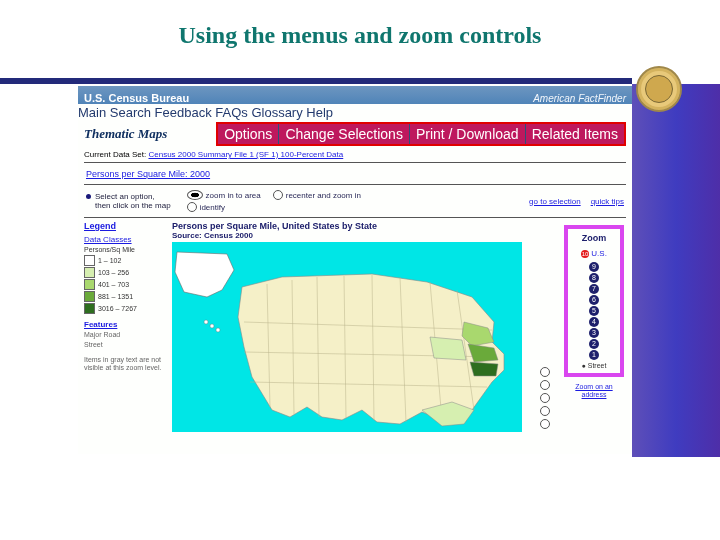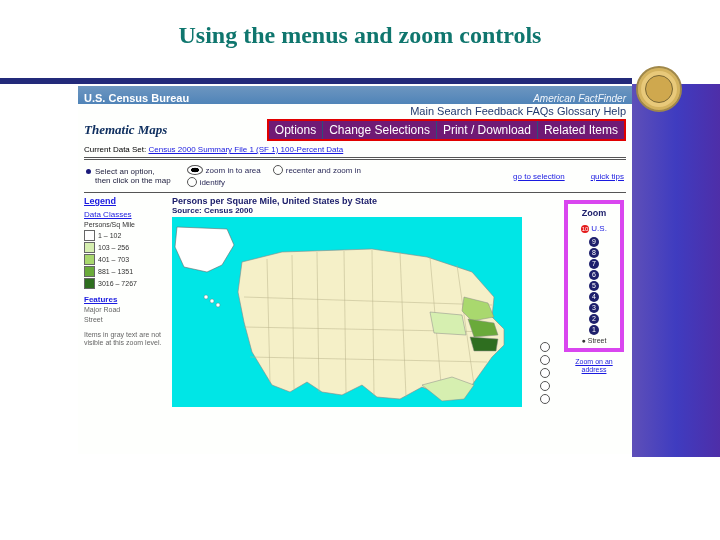--- a/index.html
+++ b/index.html
@@ -6,42 +6,42 @@
   .slide{position:relative;width:720px;height:540px;overflow:hidden}
   .title{position:absolute;top:22px;left:140px;right:140px;text-align:center;font-family:"Times New Roman",serif;font-size:24px;font-weight:600;color:#0f766e}
   .topbar{position:absolute;left:0;top:78px;width:632px;height:6px;background:#232a7a}
   .sidebar{position:absolute;top:84px;right:0;width:88px;height:373px;background:linear-gradient(to right,#5e4fb8,#3f3cc0,#4e2ea8)}
   .seal{position:absolute;top:66px;right:38px;width:42px;height:42px;border-radius:50%;background:#e8c97a;border:2px solid #a0884a;box-shadow:inset 0 0 0 3px #d4b35e;z-index:5}
   .seal:before{content:"";position:absolute;inset:7px;border:1px solid #7a6836;border-radius:50%;background:#cfa84e}
   .app{position:absolute;left:78px;top:86px;width:554px;height:368px;background:#fefffd}
   .hdr{background:linear-gradient(#6d96c0,#5084b8);color:#fff;height:18px;display:flex;align-items:flex-end;padding:0 6px;justify-content:space-between}
   .hdr .l{font-weight:bold;font-size:11px}
   .hdr .r{font-style:italic;font-size:10px;color:#f2f6fb}
-  .subhdr{text-align:right;color:#233a6e;font-size:11px;padding:1px 6px 0 0}
+  .subhdr{text-align:left;color:#233a6e;font-size:13px;padding:1px 6px 0 0}
   .row2{display:flex;align-items:center;gap:6px;padding:2px 6px}
   .tm{font-family:"Times New Roman",serif;font-style:italic;font-size:13px;color:#103060;font-weight:bold}
   .menus{margin-left:auto;display:flex;border:2px solid #e10000}
-  .mbtn{background:#701a75;color:#fff;font-size:12px;padding:2px 6px;border-left:1px solid #2e4f78}
+  .mbtn{background:#be185d;color:#fff;font-size:14px;padding:2px 6px;border-left:1px solid #2e4f78}
   .mbtn:first-child{border-left:none}
   .curset{padding:2px 6px;font-size:8px}
   .curset a{color:#1a1ae0;text-decoration:underline}
   .hr{border-top:1px solid #555;margin:1px 6px}
   .ppm{padding:4px 8px}
   .ppm a{color:#1a1ae0;text-decoration:underline;font-size:9px}
   .usby{padding:1px 8px 4px;display:flex;gap:4px;align-items:center;font-size:9px}
   .sel{width:108px;height:14px;background:#fff;border:1px solid #1a1a6a;font-size:8px;display:flex;align-items:center;justify-content:space-between;padding:0 3px}
   .sel span.caret{border-left:4px solid transparent;border-right:4px solid transparent;border-top:5px solid #000}
   .optsRow{display:flex;align-items:center;padding:4px 8px;gap:16px;font-size:8px;color:#1b1b3a}
   .optsRow .hint{display:flex;align-items:flex-start;gap:4px}
   .dot{width:5px;height:5px;background:#1a1a7a;border-radius:50%;margin-top:2px}
   .radios{display:grid;grid-template-columns:auto auto;gap:2px 12px;color:#2a2a58}
   .radio{display:flex;gap:3px;align-items:center}
   .radio .r0{width:8px;height:8px;border:1px solid #555;border-radius:50%;display:inline-block}
   .radio .r0.sel{background:radial-gradient(#000 0 40%,#fff 45%)}
-  .lnks{margin-left:auto;display:flex;gap:26px}
+  .lnks{margin-left:auto;display:flex;gap:10px}
   .lnks a{color:#1a1ae0;text-decoration:underline}
   .mainRow{display:flex;padding:2px 6px;gap:6px}
   .legendCol{width:82px;font-size:8px;color:#222}
   .legendCol h4{margin:0 0 4px;font-size:9px;color:#1a1ae0;text-decoration:underline;font-weight:bold}
   .dcTitle{font-size:8px;color:#1a1ae0;text-decoration:underline;margin:2px 0}
   .lc{display:flex;align-items:center;gap:3px;margin:0 0 1px;font-size:7px;color:#333}
   .sw{width:9px;height:9px;border:1px solid #666}
   .ft{margin-top:6px;font-size:8px;color:#1a1ae0;text-decoration:underline;font-weight:bold}
   .ftx{font-size:7px;color:#666;line-height:1.1;margin-top:2px}
   .mapCol{position:relative;flex:1;min-height:212px}
@@ -85,20 +85,21 @@
       <div class="mbtn">Options</div>
       <div class="mbtn">Change Selections</div>
       <div class="mbtn">Print / Download</div>
       <div class="mbtn">Related Items</div>
     </div>
   </div>
   <div class="curset">
     <span>Current Data Set:</span> <a>Census 2000 Summary File 1 (SF 1) 100-Percent Data</a>
   </div>
   <div class="hr"></div>
+  <div class="ppm"><a>Persons per Square Mile: 2000</a></div>
   <div class="hr"></div>
   <div class="optsRow">
     <div class="hint">
       <span class="dot"></span>
       <span><span>Select an option,</span><br><span>then click on the map</span></span>
     </div>
     <div class="radios">
       <div class="radio">
             <span class="r0 sel"></span>
             <span>zoom in to area</span>

